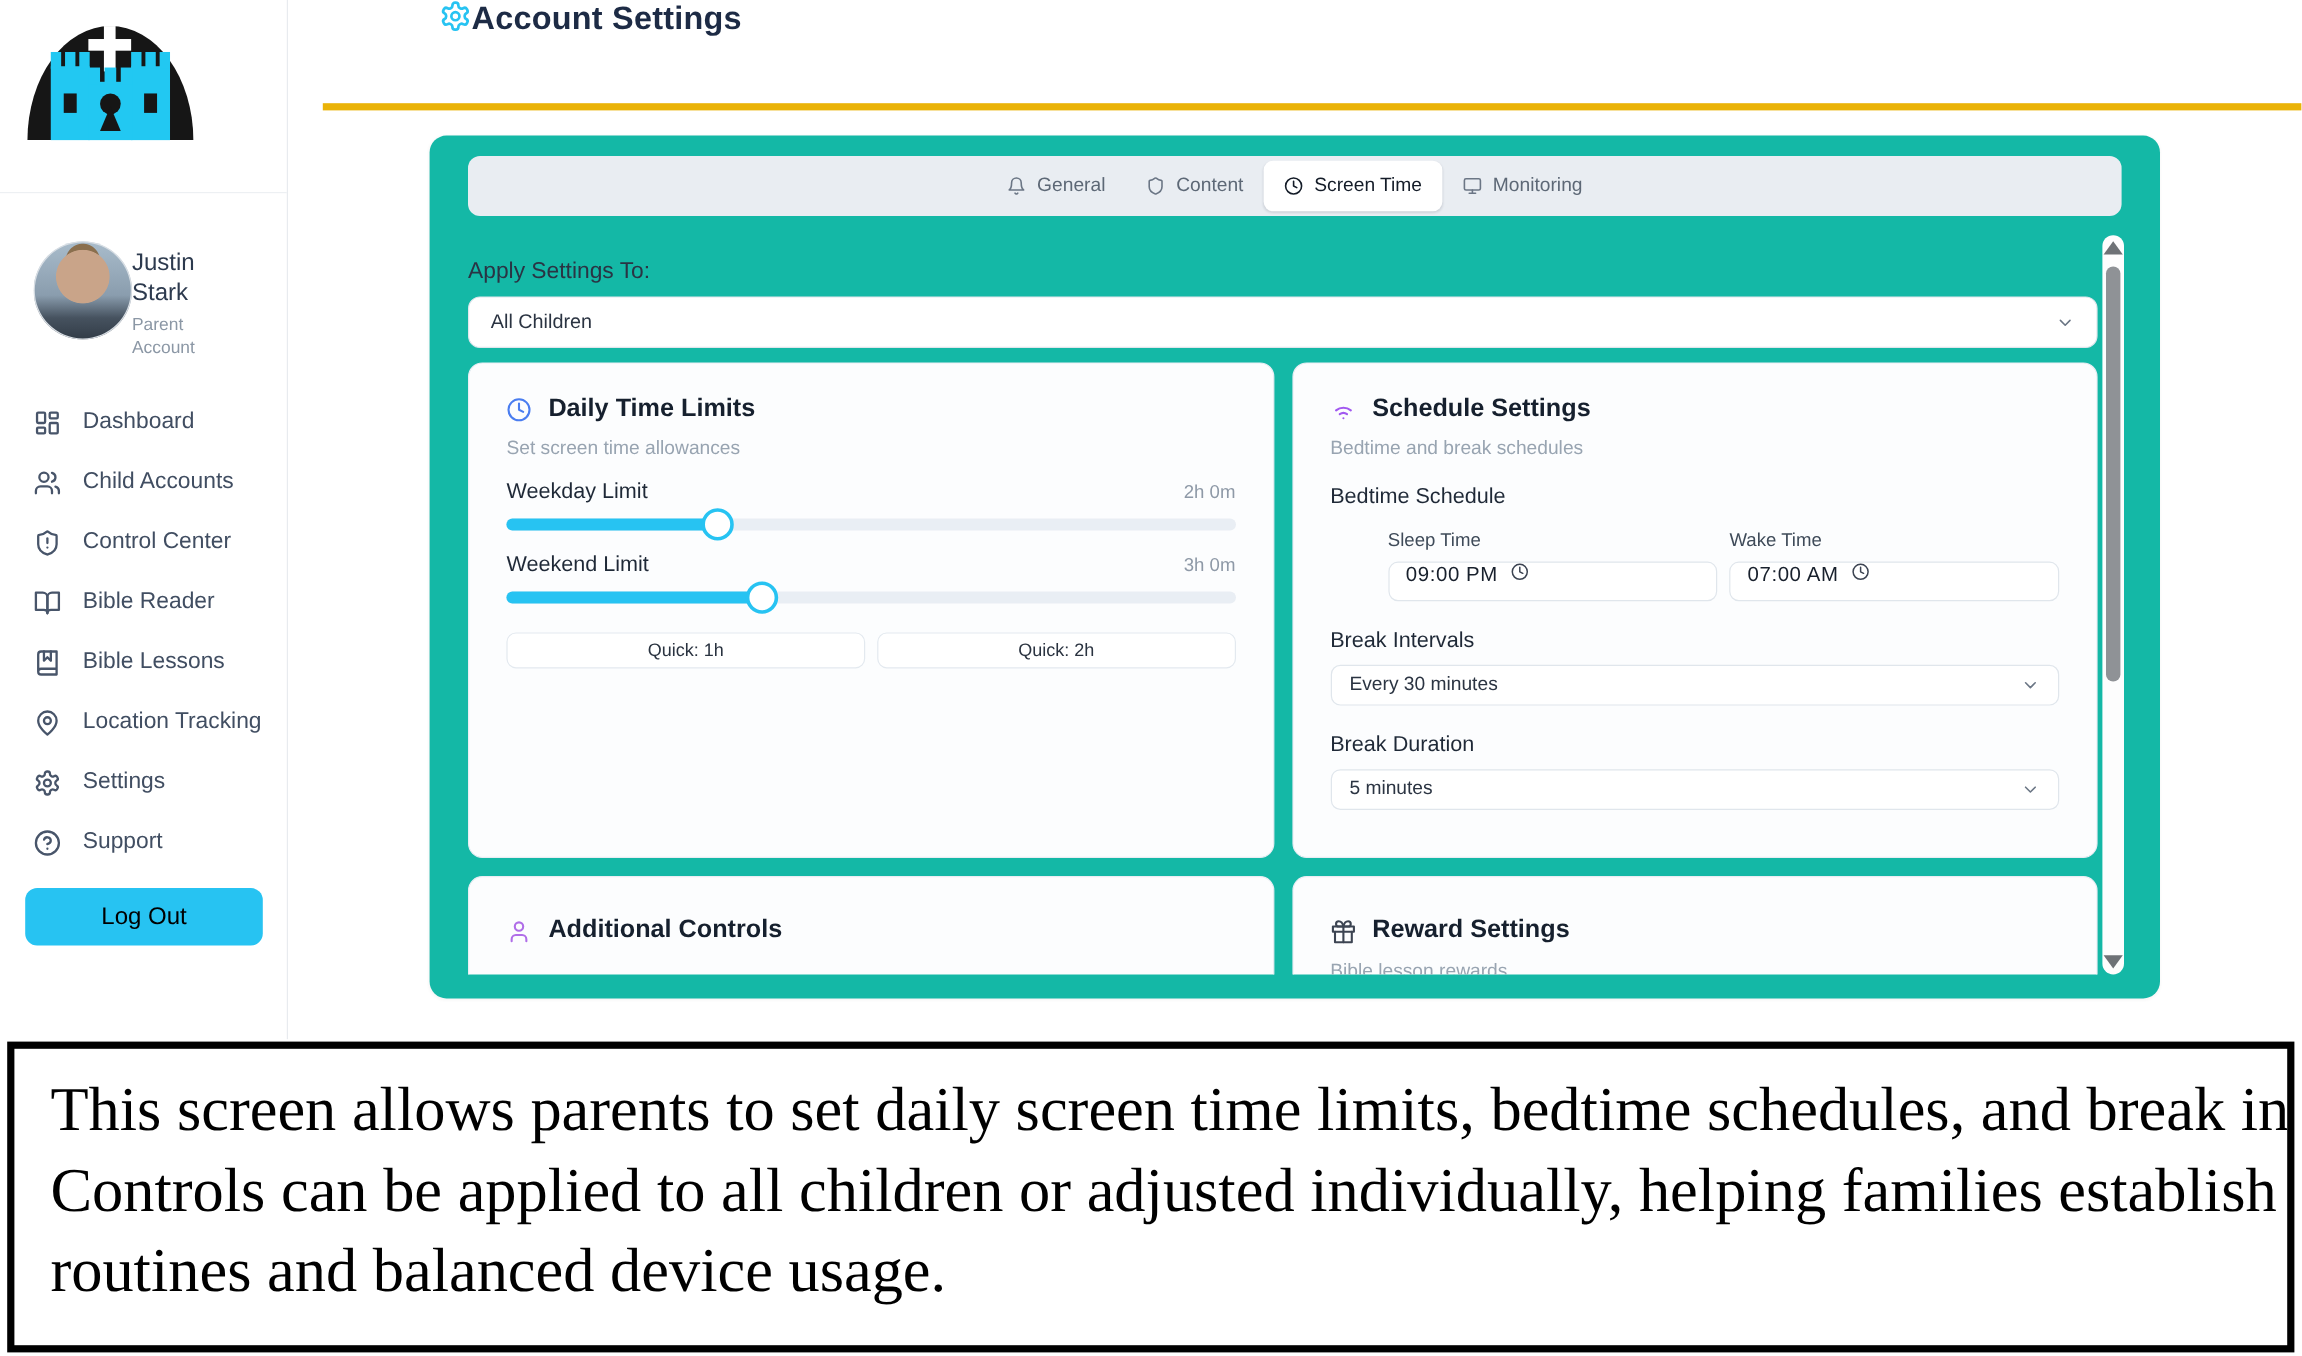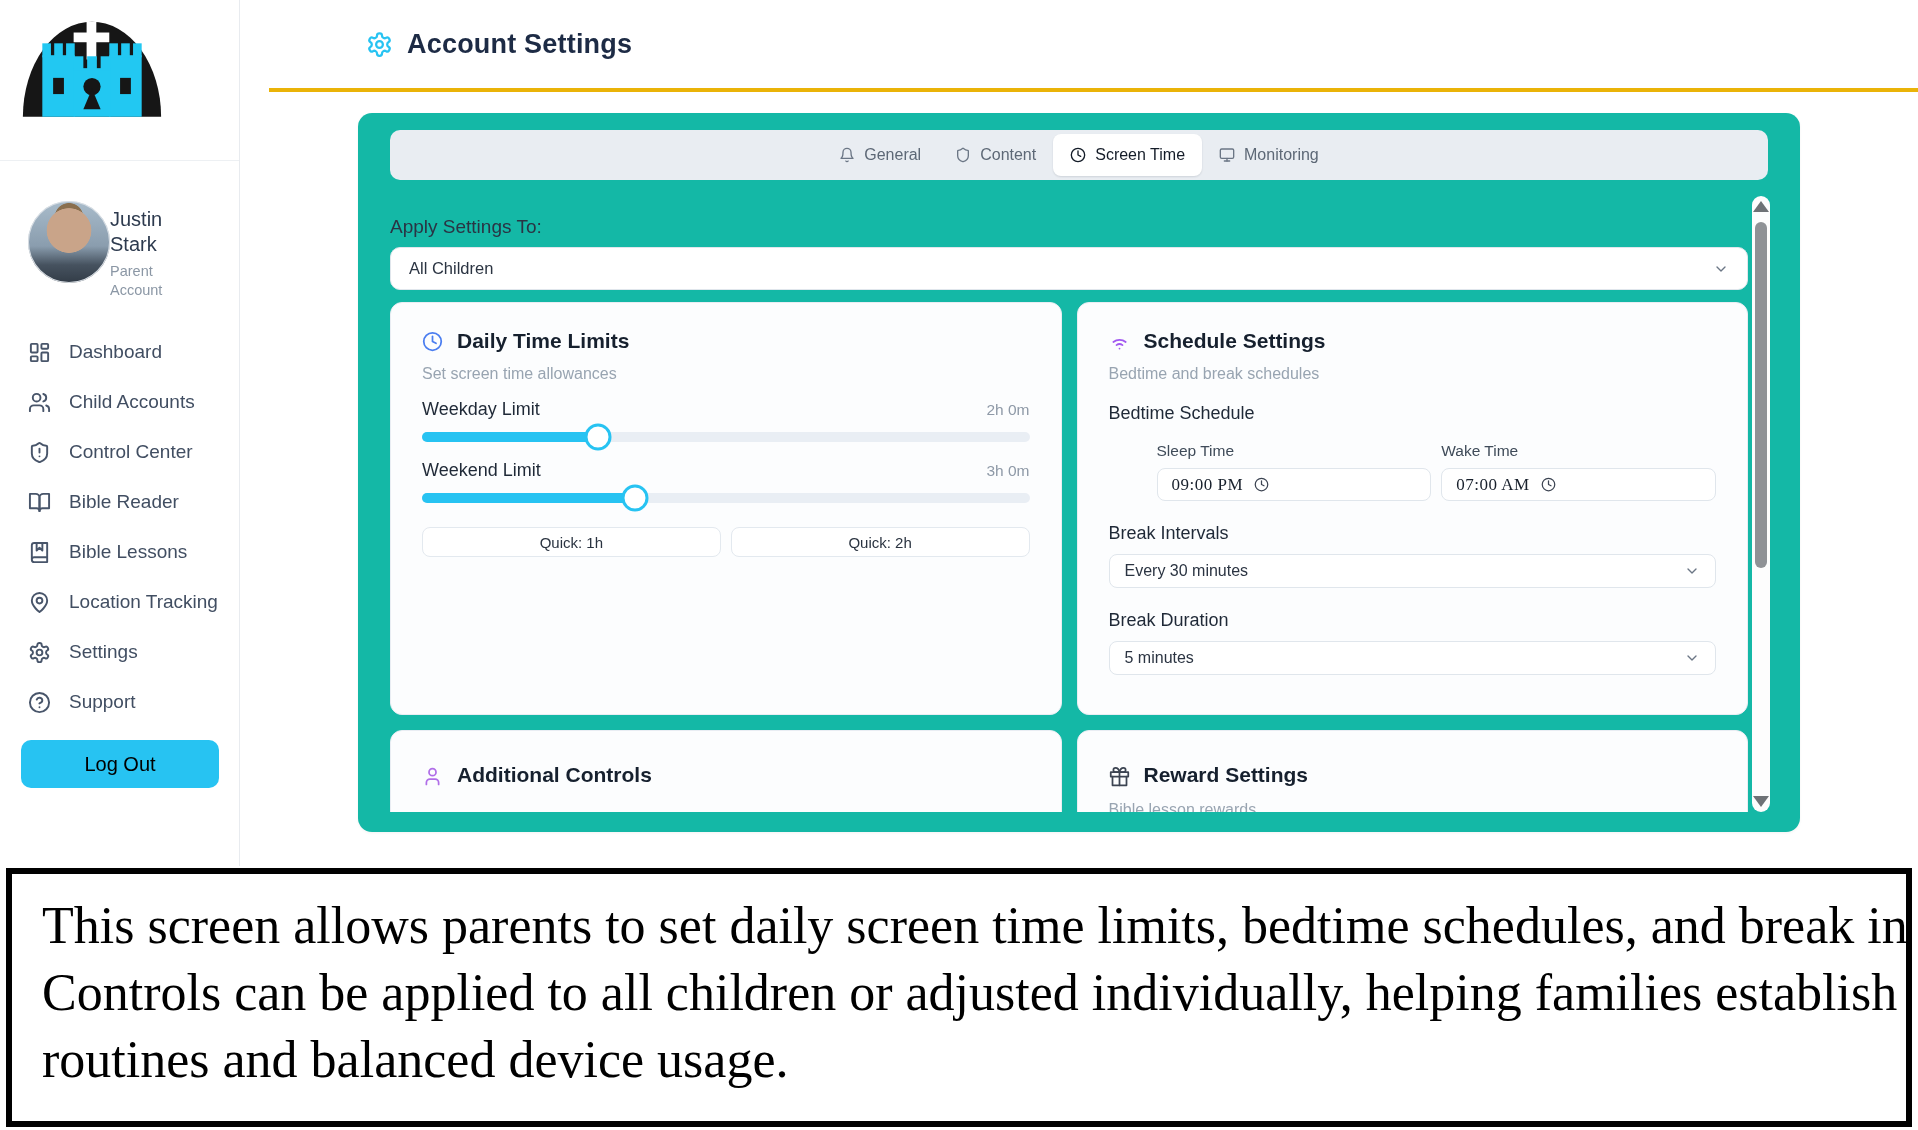--- a/index.html
+++ b/index.html
@@ -24,21 +24,21 @@
   .profile-role { margin-top:5px; font-size:14.5px; line-height:19px; color:#8b97a5; }
   .nav { margin-top:27px; }
   .nav-item { display:flex; align-items:center; gap:18px; height:50px; padding-left:28px; cursor:pointer; }
   .nav-item svg { width:23px; height:23px; stroke:#48556a; fill:none; stroke-width:2; stroke-linecap:round; stroke-linejoin:round; }
   .nav-label { font-size:19px; color:#414e62; }
   .logout-btn { position:absolute; left:21px; top:740px; width:198px; height:48px; border:none; border-radius:10px;
     background:var(--accent,#27c3f2); color:#000000; font-size:20px; font-family:inherit; cursor:pointer; }
 
   
   .main { position:absolute; left:240px; top:0; width:1678px; height:866px; }
-  .main-header { margin-left:29px; height:92px; border-bottom:4px solid #eab308; display:flex; align-items:center; padding-left:97px; gap:14px; }
+  .main-header { margin-left:29px; height:92px; border-bottom:6px solid #eab308; display:flex; padding-left:97px; }
   .main-header svg { width:27px; height:27px; stroke:var(--accent,#27c3f2); fill:none; stroke-width:2; stroke-linecap:round; stroke-linejoin:round; }
   .page-title { font-size:27px; font-weight:700; color:#1d2b45; letter-spacing:.2px; }
 
   
   .panel { position:absolute; left:118px; top:113px; width:1442px; height:719px; background:#14b8a6; border-radius:14px; box-shadow:0 1px 3px rgba(16,24,40,.05); }
   .tabbar { position:absolute; left:32px; right:32px; top:17px; height:50px; background:#e9edf2; border-radius:10px;
     display:flex; align-items:center; justify-content:center; }
   .tab { display:flex; align-items:center; gap:9px; padding:0 17px; height:42px; border-radius:8px; cursor:pointer;
     font-size:16px; color:#5d6876; }
   .tab svg { width:16px; height:16px; stroke:#6b7685; fill:none; stroke-width:2; stroke-linecap:round; stroke-linejoin:round; }
@@ -70,21 +70,21 @@
   .slider-thumb { position:absolute; top:50%; transform:translate(-50%,-50%); width:27px; height:27px;
     background:#fff; border:3px solid var(--accent,#27c3f2); border-radius:50%; cursor:grab; }
   .quick-row { margin-top:24px; display:grid; grid-template-columns:1fr 1fr; gap:10px; }
   .quick-btn { height:30px; background:#fff; border:1px solid #e3e9ef; border-radius:8px; font-family:inherit;
     font-size:15px; color:#2a3340; cursor:pointer; }
 
   .section-label { margin-top:20px; font-size:18px; color:#1f2937; }
   .time-grid { margin-top:18px; display:grid; grid-template-columns:1fr 1fr; gap:10px;margin-left:48px; }
   .field-label { font-size:15.5px; color:#3f4b59; }
   .time-input { margin-top:8px; height:33px; background:#fff; border:1px solid #e0e6ec; border-radius:8px;
-    display:flex; align-items:center; gap:11px; padding:0 14px; cursor:text;font-family:Liberation Serif, serif; }
+    display:flex; align-items:flex-start; gap:11px; padding:0 14px; cursor:text; }
   .time-text { font-size:17px; color:#18202c; letter-spacing:.5px; }
   .time-input svg { width:15px; height:15px; stroke:#3c4452; fill:none; stroke-width:2; stroke-linecap:round; stroke-linejoin:round; }
   .dd { margin-top:10px; height:34px; background:#fff; border:1px solid #e0e6ec; border-radius:8px;
     display:flex; align-items:center; justify-content:space-between; padding:0 15px; cursor:pointer; }
   .dd .dd-text { font-size:16px; color:#2b3442; }
 
   .card.short .card-head { margin-top:6px;align-items:flex-end; }
   .card.short .card-sub { margin-top:14px; }
 
   

